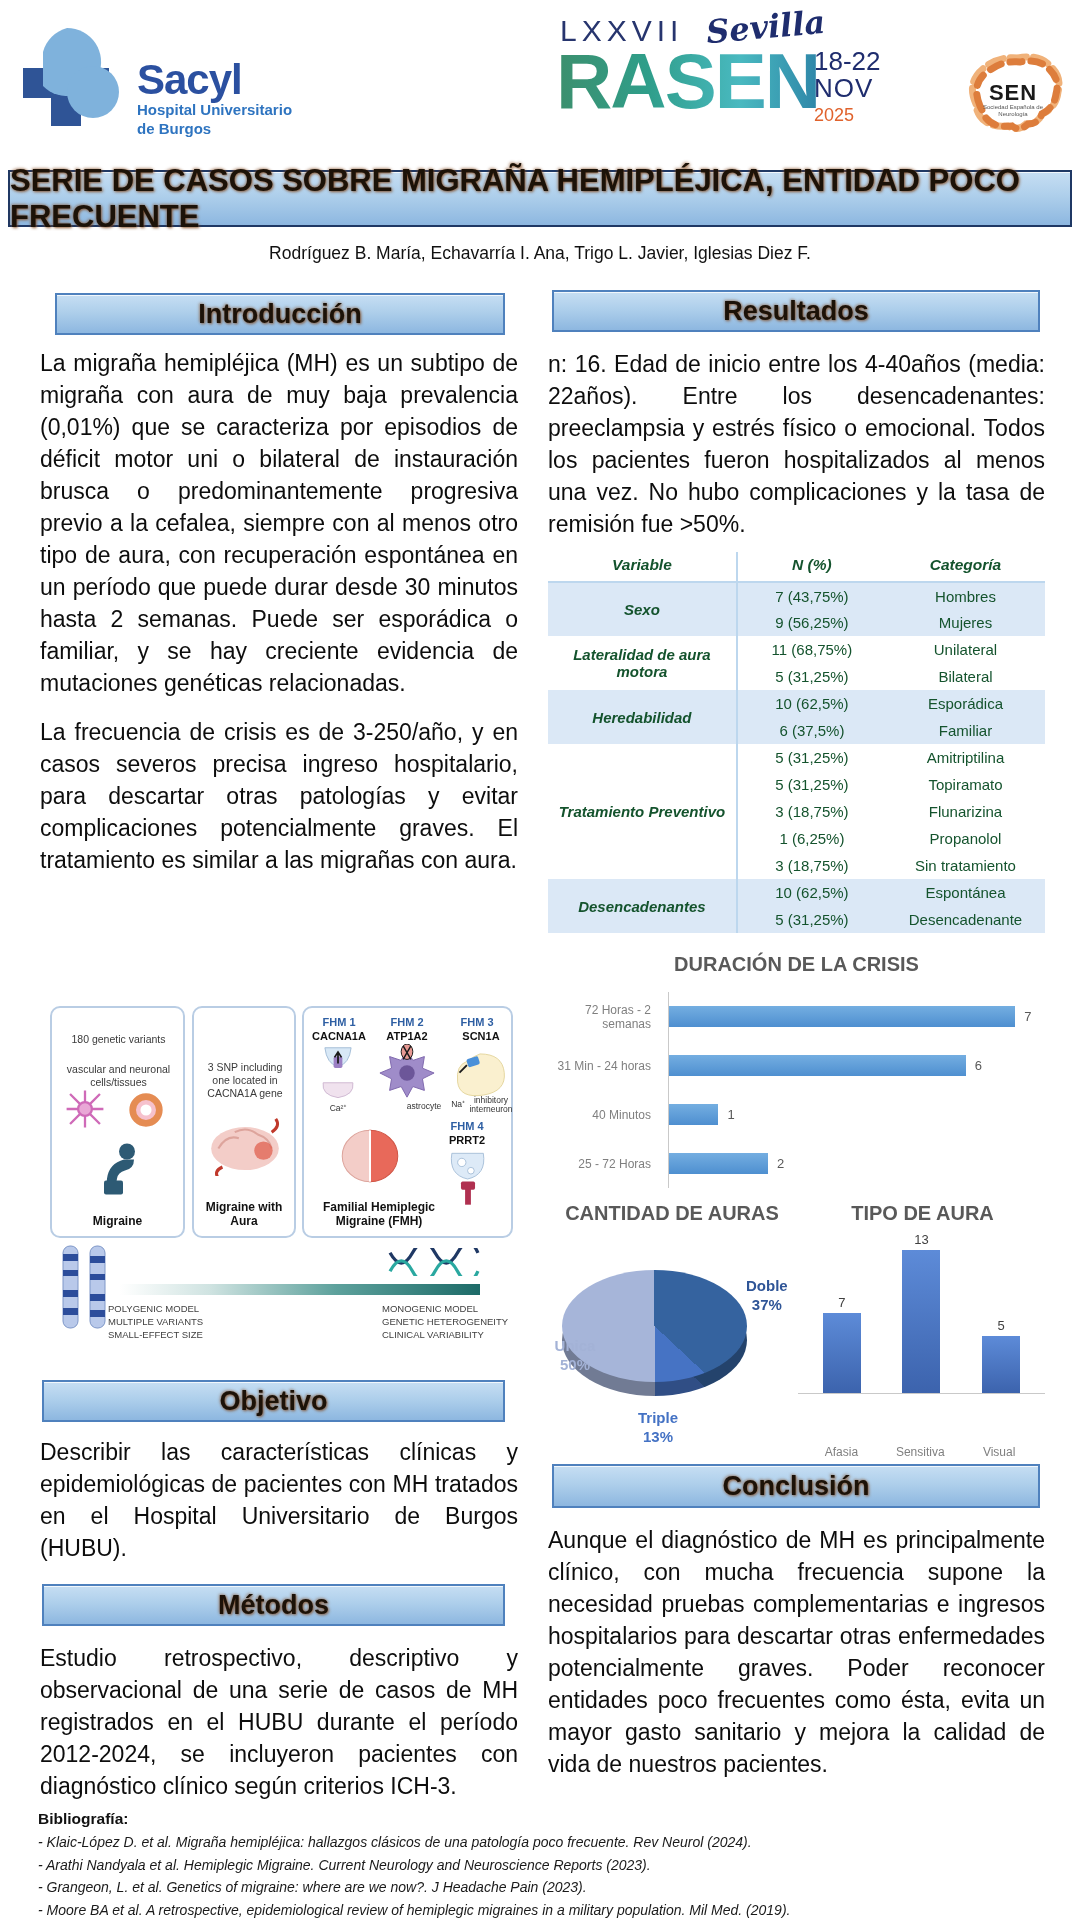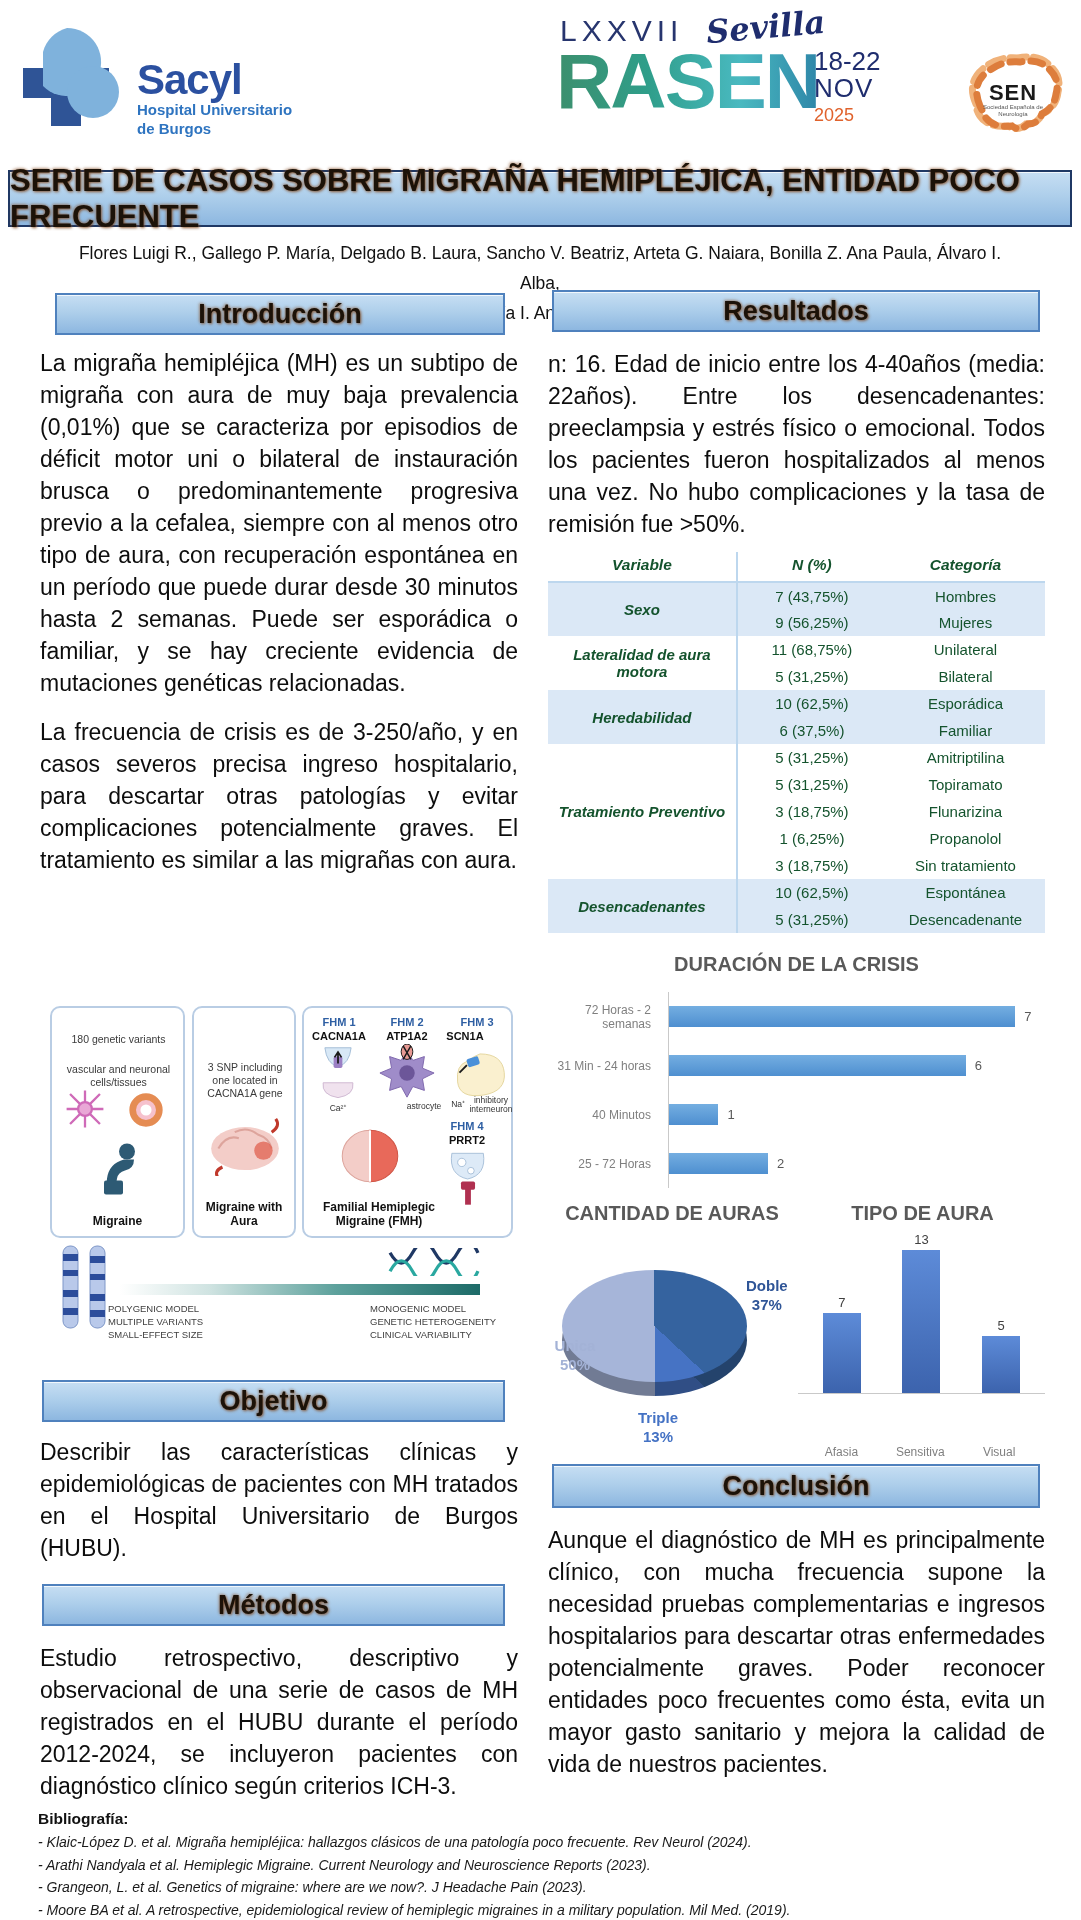--- a/index.html
+++ b/index.html
@@ -90,21 +90,21 @@
   .fp3{ left:260px; width:211px; }
   .fig-small{ position:absolute; font-size:10.5px; color:#3a3a3a; text-align:center; line-height:13px;margin-top:11px; }
   .fig-caption{ position:absolute; bottom:8px; left:0; width:100%; text-align:center; font-weight:bold; font-size:12px; color:#111; line-height:14px; }
   .fhm-lbl{ position:absolute; font-size:11px; font-weight:bold; color:#2e5fa3; text-align:center; }
   .gene-lbl{ position:absolute; font-size:11px; font-weight:bold; color:#111; text-align:center; }
   .tiny-lbl{ position:absolute; font-size:8.5px; color:#333; text-align:center; line-height:9px; }
   .grad-bar{ position:absolute; left:78px; top:286px; width:360px; height:11px;
              background:linear-gradient(90deg,#ffffff 0%,#cfe3e1 25%,#5da19c 60%,#1d6b68 100%); }
   .fig-legend{ position:absolute; top:304px; font-size:9.5px; color:#404040; line-height:13px; }
   .fig-legend.left{ left:66px; }
-  .fig-legend.right{ left:328px; }
+  .fig-legend.right{ left:340px; }
 
   
   .biblio{ left:38px; top:1810px; width:1020px; }
   .biblio-title{ font-size:15.5px; font-weight:bold; color:#111; margin-bottom:3px; }
   .biblio-item{ font-size:14px; font-style:italic; color:#1a1a1a; line-height:22.5px; }
 </style>
 </head>
 <body>
 
 <div class="poster">
@@ -137,21 +137,20 @@
     <svg width="110" height="100" viewBox="0 0 110 100">
       <path d="M18 60 q-10 -22 8 -36 q14 -12 34 -10 q22 -4 32 8 q12 10 8 26 q-2 16 -16 22 q-4 10 -16 10 q-8 8 -18 2 q-20 2 -28 -10 q-4 -6 -4 -12 z" fill="none" stroke="#f0b27a" stroke-width="7" stroke-dasharray="16 7" stroke-linecap="round"></path>
       <path d="M22 62 q-10 -24 10 -36 q14 -10 30 -8 q20 -4 30 8 q10 10 6 24 q-2 14 -14 20 q-4 10 -14 10 q-8 8 -16 2 q-18 2 -26 -8 z" fill="none" stroke="#dd7d3c" stroke-width="7" stroke-dasharray="12 9" stroke-linecap="round"></path>
     </svg>
     <div class="sen-abbr">SEN</div>
     <div class="sen-sub">Sociedad Española de Neurología</div>
   </div>
 
   <div class="abs hdr title-bar">SERIE DE CASOS SOBRE MIGRAÑA HEMIPLÉJICA, ENTIDAD POCO FRECUENTE</div>
   <div class="abs authors">
-    <div>Flores Luigi R., Gallego P. María, Delgado B. Laura, Sancho V. Beatriz, Arteta G. Naiara, Bonilla Z. Ana Paula, Álvaro I. Alba,</div>
     <div>Rodríguez B. María, Echavarría I. Ana, Trigo L. Javier, Iglesias Diez F.</div>
   </div>
 
   <div class="abs hdr sec" style="left:55px; top:293px; width:450px;">Introducción</div>
   <div class="abs body-text" style="left:40px; top:347px; width:478px;">
     <p>La migraña hemipléjica (MH) es un subtipo de migraña con aura de muy baja prevalencia (0,01%) que se caracteriza por episodios de déficit motor uni o bilateral de instauración brusca o predominantemente progresiva previo a la cefalea, siempre con al menos otro tipo de aura, con recuperación espontánea en un período que puede durar desde 30 minutos hasta 2 semanas. Puede ser esporádica o familiar, y se hay creciente evidencia de mutaciones genéticas relacionadas.</p>
     <p>La frecuencia de crisis es de 3-250/año, y en casos severos precisa ingreso hospitalario, para descartar otras patologías y evitar complicaciones potencialmente graves. El tratamiento es similar a las migrañas con aura.</p>
   </div>
 
   <div class="abs figure">
@@ -188,21 +187,21 @@
       </svg>
       <div class="fig-caption">Migraine with Aura</div>
     </div>
 
     <div class="fig-panel fp3">
       <div class="fhm-lbl" style="left:4px; top:8px; width:62px;">FHM 1</div>
       <div class="gene-lbl" style="left:4px; top:22px; width:62px;">CACNA1A</div>
       <div class="fhm-lbl" style="left:72px; top:8px; width:62px;">FHM 2</div>
       <div class="gene-lbl" style="left:72px; top:22px; width:62px;">ATP1A2</div>
       <div class="fhm-lbl" style="left:142px; top:8px; width:62px;">FHM 3</div>
-      <div class="gene-lbl" style="left:130px; top:22px; width:62px;text-align:center;">SCN1A</div>
+      <div class="gene-lbl" style="left:146px; top:22px; width:62px;text-align:center;">SCN1A</div>
 
       <svg style="position:absolute; left:12px; top:38px;" width="44" height="56" viewBox="0 0 50 64">
         <path d="M10,2 h30 q-2,18 -15,22 q-13,-4 -15,-22" fill="#d8e8f6" stroke="#9db8d4"></path>
         <rect x="20" y="12" width="10" height="13" rx="2" fill="#9b7fc4"></rect>
         <path d="M25,20 l0,-12 m-4,5 l4,-6 4,6" stroke="#1a1a1a" stroke-width="2" fill="none"></path>
         <path d="M8,42 h34 q2,14 -17,17 q-19,-3 -17,-17" fill="#f0e2ee" stroke="#cbb3cf"></path>
       </svg>
       <div class="tiny-lbl" style="left:12px; top:96px; width:44px;">Ca²⁺</div>
 
       <svg style="position:absolute; left:74px; top:36px;" width="58" height="58" viewBox="0 0 60 60">

